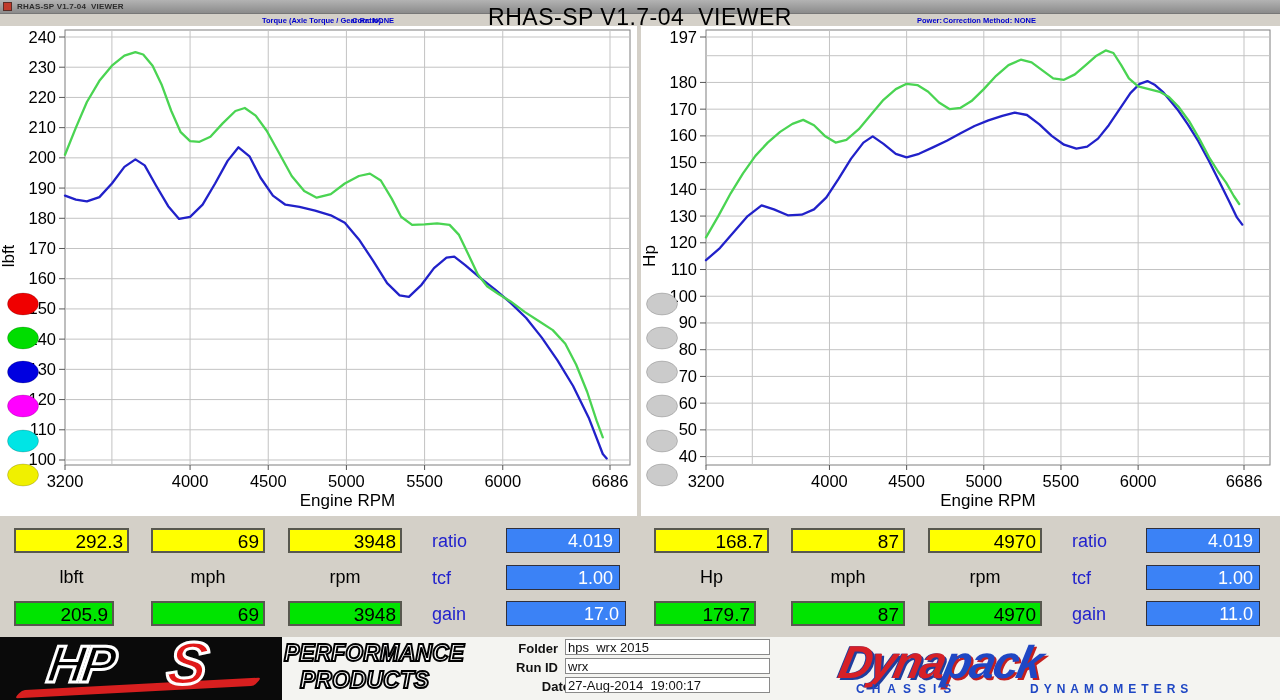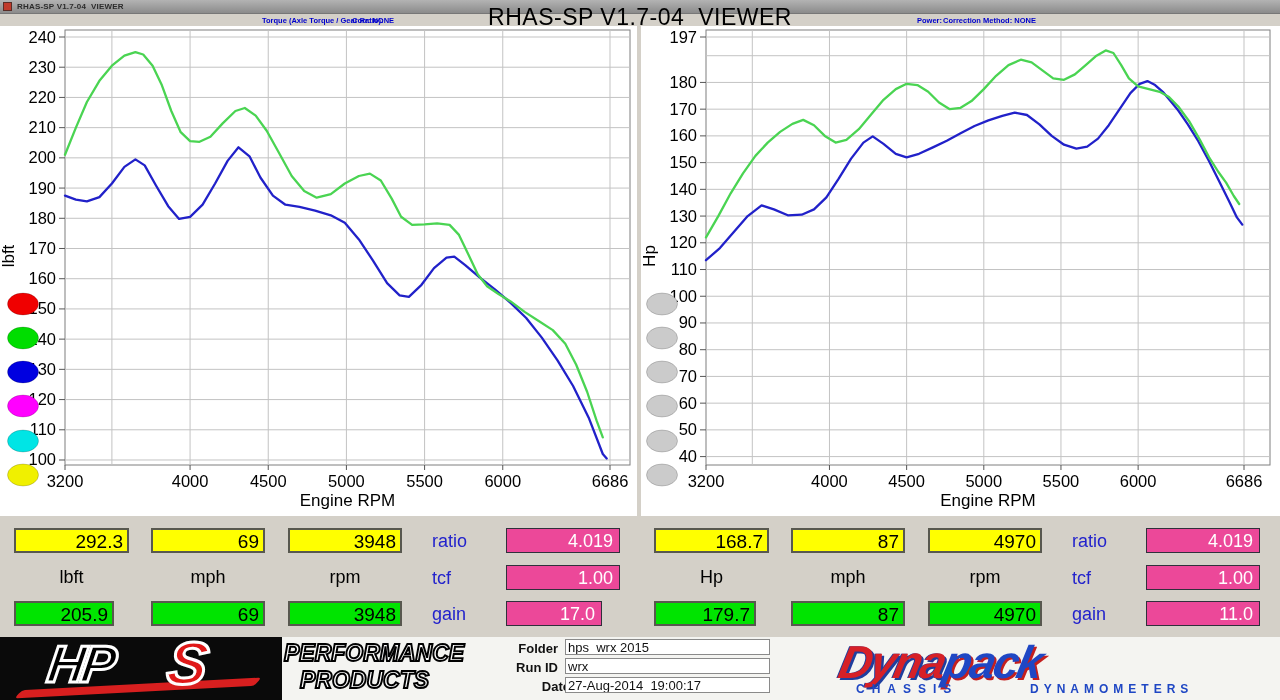--- a/index.html
+++ b/index.html
@@ -30,21 +30,21 @@
   
   .rv{
     height:25px;box-sizing:border-box;border:2px solid #58584f;
     font-size:19px;color:#000;text-align:right;padding:1px 4px 0 0;line-height:22px;
   }
   .rv.yellow{background:#ffff00;}
   .rv.green{background:#00e400;}
   .unit{height:25px;font-size:18px;color:#000;text-align:center;line-height:25px;}
   .plabel{height:25px;font-size:18px;color:#2222cc;line-height:26px;}
   .bv{
-    height:25px;box-sizing:border-box;border:1px solid #30303c;background:#ec4899;
+    height:25px;box-sizing:border-box;border:1px solid #30303c;background:#3b82f6;
     font-size:18px;color:#ffffff;text-align:right;padding:1px 6px 0 0;line-height:23px;
   }
   
   #footer-strip{left:0;top:637px;width:1280px;height:63px;background:#f4f4f1;}
   #hps-band{left:0;top:0;width:282px;height:63px;background:#0a0a0a;overflow:hidden;}
   .hps-hp{
     left:48px;top:-3px;font-size:52px;font-weight:900;font-style:italic;color:#000;
     -webkit-text-stroke:3px #fff;transform:skewX(-8deg);letter-spacing:-4px;z-index:3;
   }
   .hps-s{
@@ -282,21 +282,21 @@
 <div class="abs unit" style="left:14px;top:565px;width:115px;">lbft</div>
 <div class="abs unit" style="left:151px;top:565px;width:114px;">mph</div>
 <div class="abs unit" style="left:288px;top:565px;width:114px;">rpm</div>
 <div class="abs plabel" style="left:432px;top:565px;width:70px;">tcf</div>
 <div class="abs bv" style="left:506px;top:565px;width:114px;">1.00</div>
 
 <div class="abs rv green" style="left:14px;top:601px;width:100px;">205.9</div>
 <div class="abs rv green" style="left:151px;top:601px;width:114px;">69</div>
 <div class="abs rv green" style="left:288px;top:601px;width:114px;">3948</div>
 <div class="abs plabel" style="left:432px;top:601px;width:70px;">gain</div>
-<div class="abs bv" style="left:506px;top:601px;width:96px;">17.0</div>
+<div class="abs bv" style="left:506px;top:601px;width:120px;">17.0</div>
 
 <div class="abs rv yellow" style="left:654px;top:528px;width:115px;">168.7</div>
 <div class="abs rv yellow" style="left:791px;top:528px;width:114px;">87</div>
 <div class="abs rv yellow" style="left:928px;top:528px;width:114px;">4970</div>
 <div class="abs plabel" style="left:1072px;top:528px;width:70px;">ratio</div>
 <div class="abs bv" style="left:1146px;top:528px;width:114px;">4.019</div>
 
 <div class="abs unit" style="left:654px;top:565px;width:115px;">Hp</div>
 <div class="abs unit" style="left:791px;top:565px;width:114px;">mph</div>
 <div class="abs unit" style="left:928px;top:565px;width:114px;">rpm</div>

